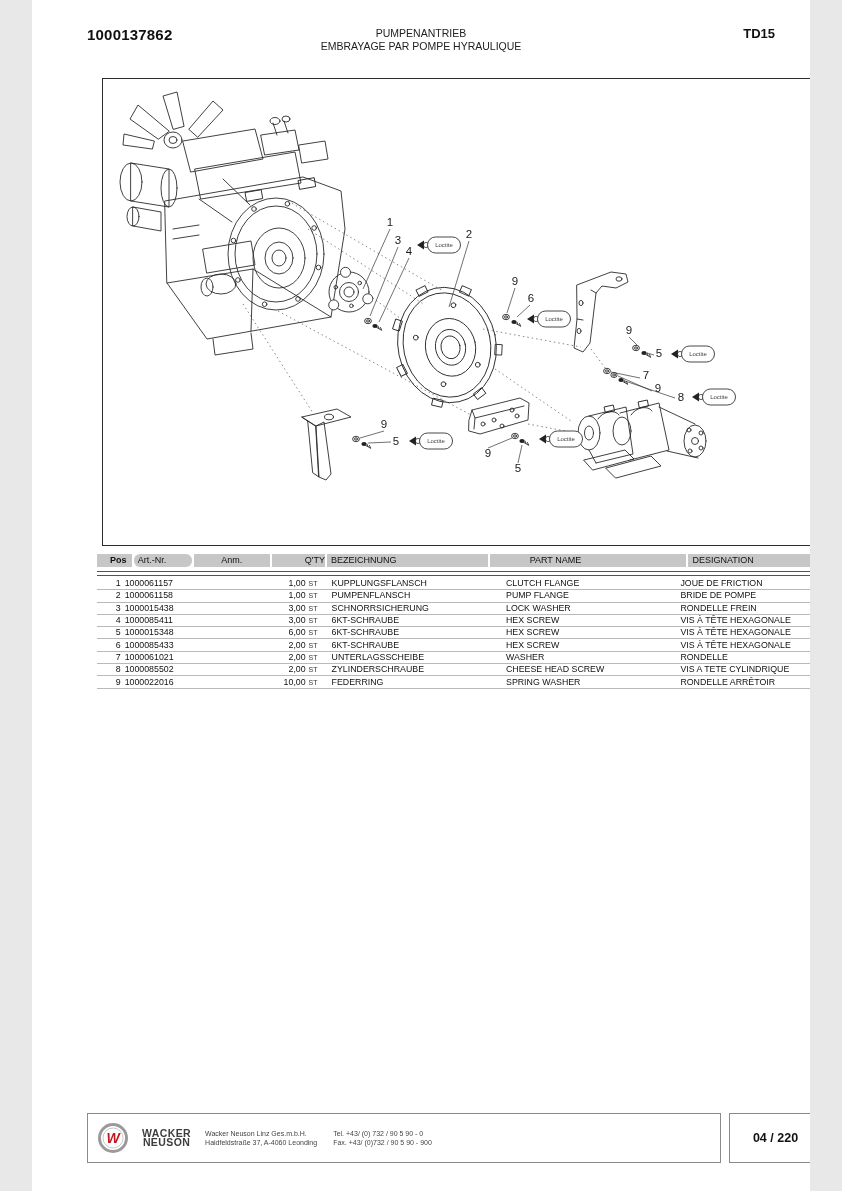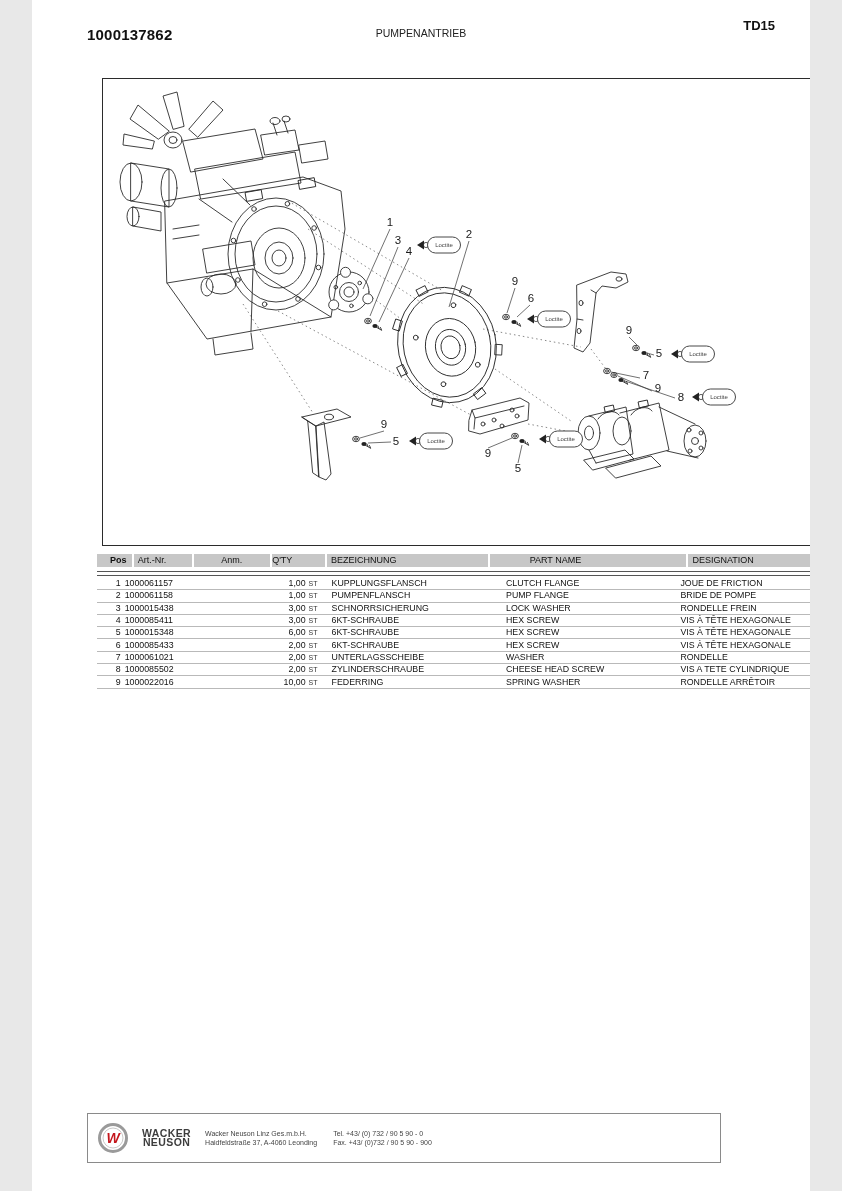--- a/index.html
+++ b/index.html
@@ -1,39 +1,39 @@
 <!DOCTYPE html>
 <html><head>
 <meta charset="utf-8">
 <style>
   html,body{margin:0;padding:0;background:#e8e8e8;}
   .page{width:778px;height:1191px;position:relative;background:#fff;overflow:hidden;
         font-family:"Liberation Sans",sans-serif;color:#111;margin:0 auto;}
   
   .doc-number{position:absolute;left:55px;top:26px;font-size:15px;font-weight:bold;letter-spacing:.2px;}
   .titles{position:absolute;left:0;right:0;top:27px;text-align:center;font-size:10.5px;line-height:12.5px;color:#222;}
-  .model-code{position:absolute;right:35px;top:18px;font-size:13px;font-weight:bold;}
+  .model-code{position:absolute;right:35px;top:26px;font-size:13px;font-weight:bold;}
   
   .diagram-panel{position:absolute;left:70px;top:78px;width:728px;height:466px;border:1px solid #2b2b2b;}
   svg{display:block;}
   .ln{fill:none;stroke:#2b2b2b;stroke-width:.9;stroke-linejoin:round;stroke-linecap:round;}
   .lnf{fill:#fff;stroke:#2b2b2b;stroke-width:.9;}
   .dot{fill:none;stroke:#6a6a6a;stroke-width:.8;stroke-dasharray:1.5 3;}
   .ldr{fill:none;stroke:#333;stroke-width:.7;}
   .callout{font-family:"Liberation Sans",sans-serif;font-size:11.5px;fill:#1a1a1a;text-anchor:middle;}
   .loctite-text{font-family:"Liberation Sans",sans-serif;font-size:6px;fill:#444;text-anchor:middle;}
   .screwhead{fill:#222;stroke:none;}
   
   .parts-table{position:absolute;left:65px;top:554px;width:743px;}
   .thead{display:flex;gap:2px;height:13px;margin-bottom:4px;}
   .th{background:#c7c7c7;font-size:9px;line-height:13px;padding-left:4px;white-space:nowrap;overflow:hidden;}
   .w-pos{width:24px;font-weight:bold;padding-left:13px;}
-  .w-art{width:59px;}
+  .w-art{width:59px;border-radius:6px;}
   .w-anm{width:84px;text-align:center;padding-left:0;}
-  .w-qty{width:58px;text-align:left;padding-left:0;}
+  .w-qty{width:58px;text-align:right;padding-left:0;}
   .w-bez{width:172px;}
   .w-part{width:172px;padding-left:40px;}
   .w-des{width:162px;}
   .dbl{height:3px;border-top:1px solid #555;border-bottom:1px solid #555;margin-bottom:2px;}
   .trow{display:flex;gap:2px;height:11.3px;border-bottom:1px solid #b9b9b9;align-items:center;
         font-size:8.8px;line-height:11px;white-space:nowrap;}
   .tcell{overflow:hidden;}
   .c-pos{width:24px;text-align:right;}
   .c-art{width:59px;padding-left:2px;}
   .c-anm{width:84px;}
@@ -54,20 +54,21 @@
   .logo{margin-left:8px;flex:0 0 auto;}
 </style>
 </head>
 <body>
 
 <div class="page">
 
   <div class="doc-number">1000137862</div>
   <div class="titles">
     <div>PUMPENANTRIEB</div>
+    <div>EMBRAYAGE PAR POMPE HYRAULIQUE</div>
   </div>
   <div class="model-code">TD15</div>
 
   <div class="diagram-panel">
     <svg width="726" height="464" viewBox="0 0 726 464">
 
       <g>
         <path class="dot" d="M185,122 L340,212"></path>
         <path class="dot" d="M205,150 L322,226"></path>
         <path class="dot" d="M266,216 L298,240"></path>
@@ -457,14 +458,17 @@
     </div>
     <div class="company">
       <div>Wacker Neuson Linz  Ges.m.b.H.</div>
       <div>Haidfeldstraße 37, A-4060 Leonding</div>
     </div>
     <div class="phones">
       <div>Tel. +43/ (0) 732 / 90 5 90 - 0</div>
       <div>Fax. +43/ (0)732 / 90 5 90 - 900</div>
     </div>
   </div>
+  <div class="footer-right">
+    <span>04 / 220</span>
+  </div>
 
 </div>
 
 </body></html>

